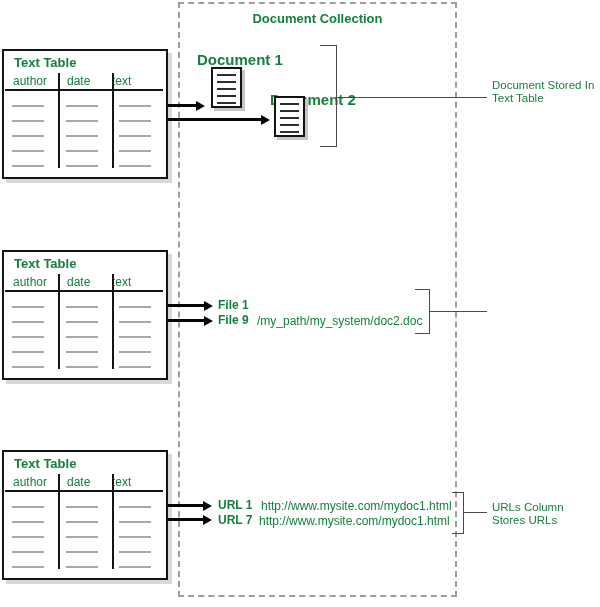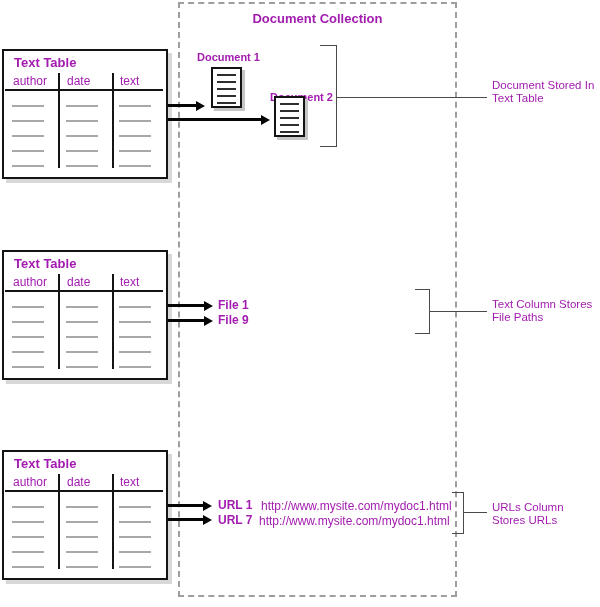--- a/index.html
+++ b/index.html
@@ -1,40 +1,40 @@
 <!DOCTYPE html>
 <html><head>
 <meta charset="utf-8">
 <style>
   html,body { margin:0; padding:0; background:#fff; }
   #canvas {
     position:relative; width:600px; height:607px;
     font-family:"Liberation Sans", sans-serif;
-    color:#a21caf; background:#fff; overflow:hidden;
+    color:#15803d; background:#fff; overflow:hidden;
   }
 
   
   #collection-box {
     position:absolute; left:178px; top:2px; width:279px; height:595px;
     border:2px dashed #9e9e9e; box-sizing:border-box;
   }
   #collection-title {
     position:absolute; left:0; top:7px; width:100%;
     text-align:center; font-size:13px; font-weight:bold; white-space:nowrap;
   }
 
   
   .ttable {
     position:absolute; left:2px; width:166px; height:130px;
     background:#fff; border:2px solid #141414; box-sizing:border-box;
     box-shadow:4px 4px 0 #d8d8d8;
   }
   .ttable .t-title { position:absolute; left:10px; top:4px; font-size:13px; font-weight:bold; white-space:nowrap; }
   .ttable .col-h { position:absolute; top:23px; font-size:12px; white-space:nowrap; }
-  .ttable .col-h.c0 { left:9px; } .ttable .col-h.c1 { left:63px;text-align:center; } .ttable .col-h.c2 { left:116px; }
+  .ttable .col-h.c0 { left:9px; } .ttable .col-h.c1 { left:63px;text-align:center; } .ttable .col-h.c2 { left:108px; }
   .ttable .vline { position:absolute; top:22px; width:1.5px; height:95px; background:#141414; }
   .ttable .vline.v0 { left:54px; } .ttable .vline.v1 { left:108px; }
   .ttable .hline { position:absolute; left:1px; top:38px; width:158px; height:2px; background:#141414; }
   .dash-row { position:absolute; left:0; width:100%; height:2px; }
   .dash { position:absolute; height:2px; background:#a8a8a8; width:32px; }
   .dash.dash-c0 { left:8px; } .dash.dash-c1 { left:62px; } .dash.dash-c2 { left:115px; }
 
   
   .arrow { position:absolute; height:3px; background:#050505; }
   .arrow::after {
@@ -43,21 +43,21 @@
   }
 
   
   .docicon {
     position:absolute; width:27px; height:37px; background:#fff;
     border:2px solid #141414; box-sizing:content-box;
     box-shadow:3px 3px 0 #c6c6c6;
   }
   .docline { position:absolute; left:4px; width:19px; height:2px; background:#2e2e2e; }
 
-  .doc-label { position:absolute; font-size:11px; font-weight:bold; white-space:nowrap; }
+  .doc-label { position:absolute; font-size:15px; font-weight:bold; white-space:nowrap; }
 
   
   .bracket { position:absolute; border-top:1px solid #4a4a4a; border-right:1px solid #4a4a4a; border-bottom:1px solid #4a4a4a; }
   .conn { position:absolute; height:1px; background:#4a4a4a; }
 
   
   .annot { position:absolute; left:492px; font-size:11.5px; line-height:13px; white-space:nowrap; }
 
   
   .item-label { position:absolute; left:218px; font-size:12px; font-weight:bold; white-space:nowrap; }
@@ -211,30 +211,27 @@
   <div class="bracket" style="left:415px; top:289px; width:14px; height:43px;"></div>
   <div class="conn" style="left:429px; top:311px; width:58px;"></div>
 
   <div class="bracket" style="left:452px; top:492px; width:11px; height:40px;"></div>
   <div class="conn" style="left:463px; top:512px; width:24px;"></div>
 
   <div class="annot" style="top:79px;">
     <div>Document Stored In</div>
     <div>Text Table</div>
   </div>
-  <div class="annot" style="top:298px;">
-    <div>Text Column Stores</div>
-    <div>File Paths</div>
-  </div>
   <div class="annot" style="top:501px;">
     <div>URLs Column</div>
     <div>Stores URLs</div>
   </div>
 
   <div class="item-label" style="top:298px;">File 1</div>
   <div class="item-label" style="top:313px;">File 9</div>
+  <div class="item-value" style="left:257px; top:314px;">/my_path/my_system/doc2.doc</div>
 
   <div class="item-label" style="top:498px;">URL 1</div>
   <div class="item-value" style="left:261px; top:499px;">http://www.mysite.com/mydoc1.html</div>
   <div class="item-label" style="top:513px;">URL 7</div>
   <div class="item-value" style="left:259px; top:514px;">http://www.mysite.com/mydoc1.html</div>
 
 </div>
 
 </body></html>

